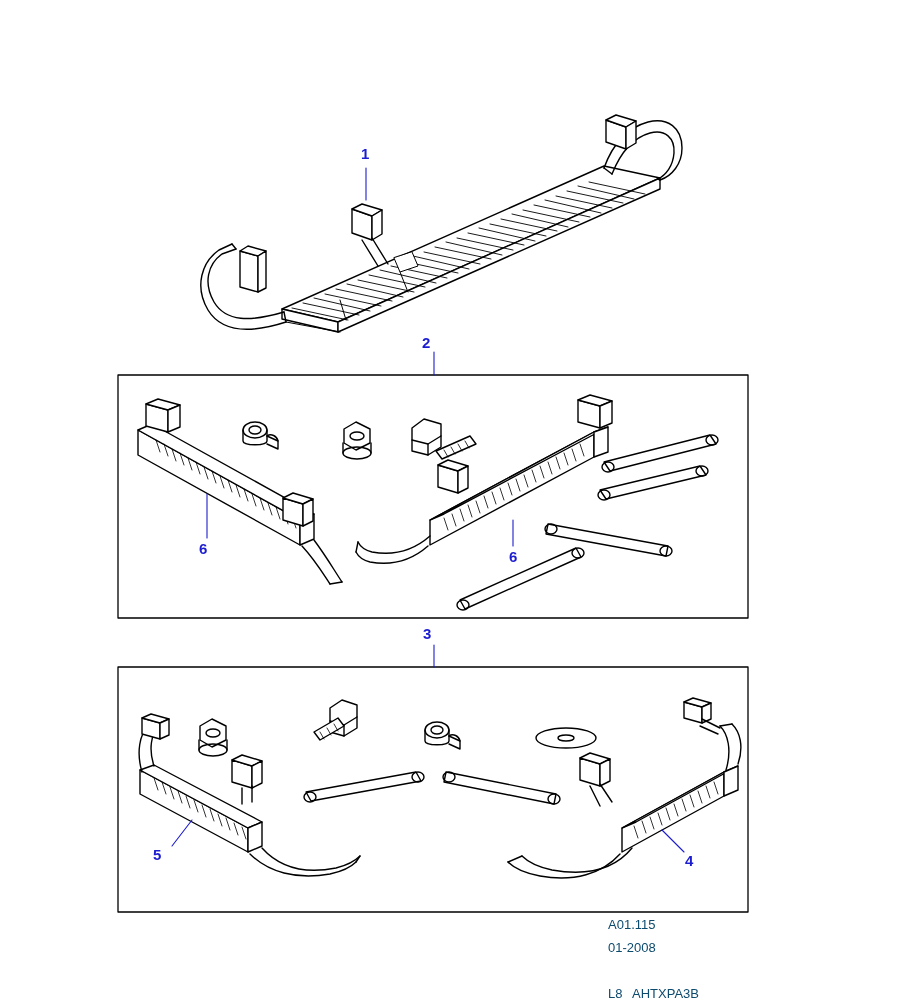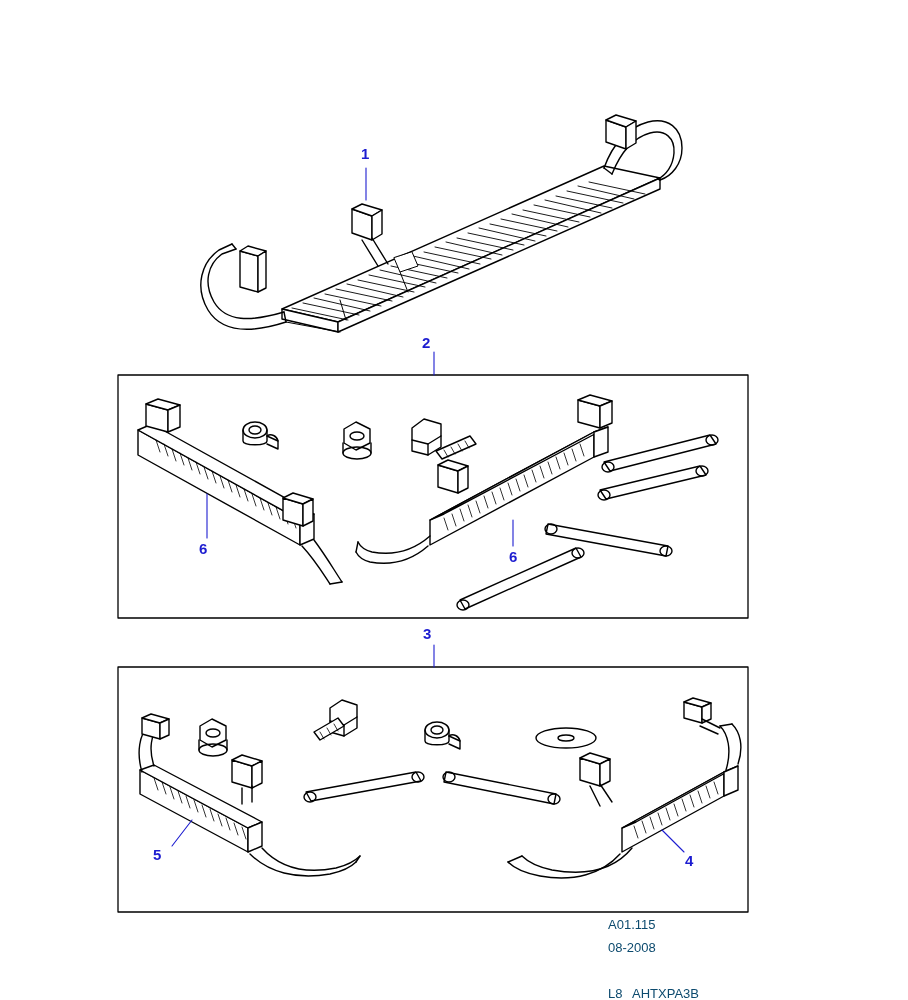--- a/index.html
+++ b/index.html
@@ -374,17 +374,17 @@
 
   <div class="callout" style="left:361px; top:146px;">1</div>
   <div class="callout" style="left:422px; top:335px;">2</div>
   <div class="callout" style="left:423px; top:626px;">3</div>
   <div class="callout" style="left:685px; top:853px;">4</div>
   <div class="callout" style="left:153px; top:847px;">5</div>
   <div class="callout" style="left:199px; top:541px;">6</div>
   <div class="callout" style="left:509px; top:549px;">6</div>
 
   <div class="footer-line" style="left:608px; top:917px; width:130px;">A01.115</div>
-  <div class="footer-line" style="left:608px; top:940px; width:130px;">08-2008</div>
+  <div class="footer-line" style="left:608px; top:940px; width:130px;">01-2008</div>
   <div class="footer-line" style="left:608px; top:986px; width:130px;">L8</div>
   <div class="footer-line" style="left:632px; top:986px; width:130px;">AHTXPA3B</div>
 
 </div>
 
 </body></html>

